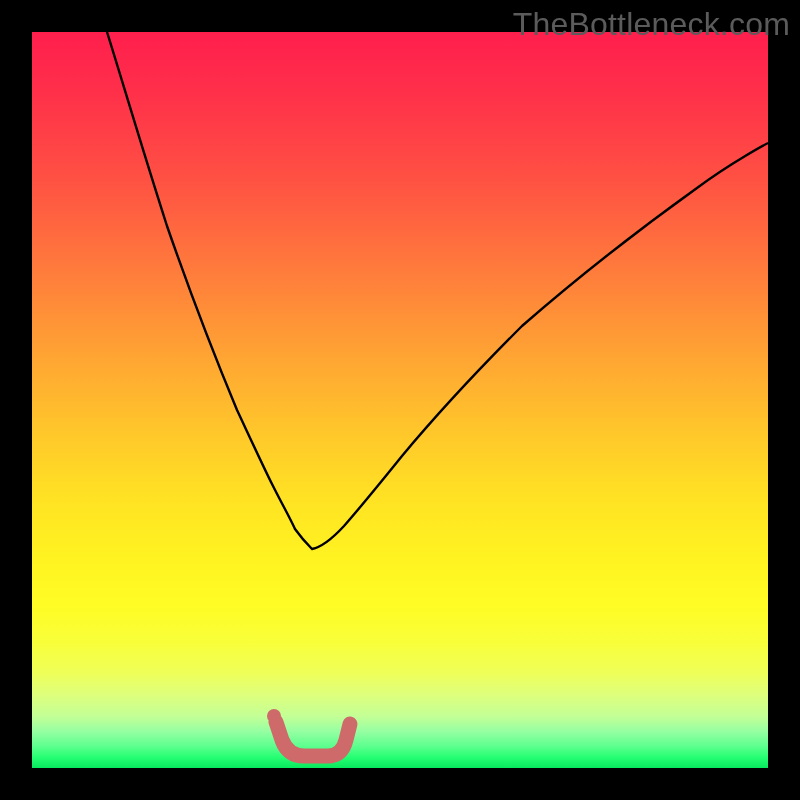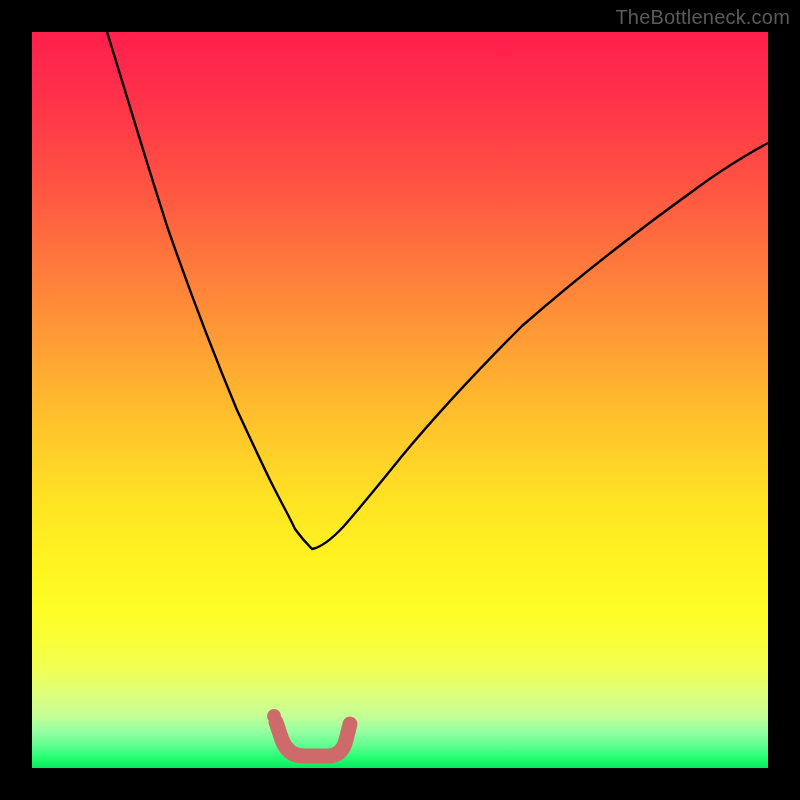--- a/index.html
+++ b/index.html
@@ -39,21 +39,21 @@
       #96ffa2 95%,
       #5fff8f 97%,
       #27ff73 98.5%,
       #08e85e 100%);
   }
   .watermark {
     position: absolute;
     top: 6px;
     right: 10px;
     color: #5b5b5b;
-    font-size: 20px;
+    font-size: 32px;
     font-weight: 500;
     letter-spacing: 0.2px;
   }
   svg.plot {
     position: absolute;
     left: 0; top: 0;
   }
 </style>
 </head>
 <body>

